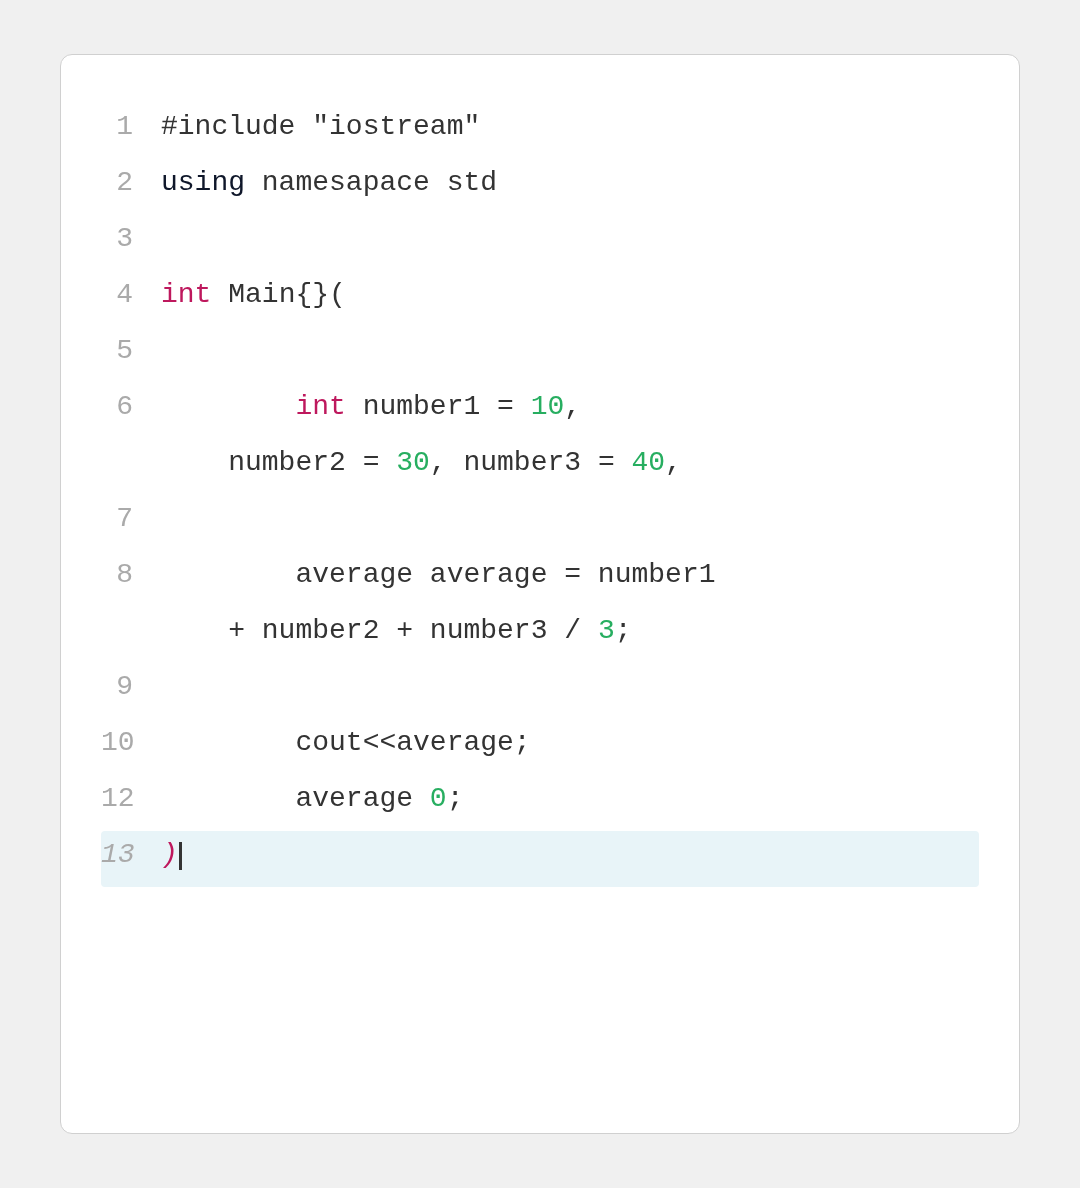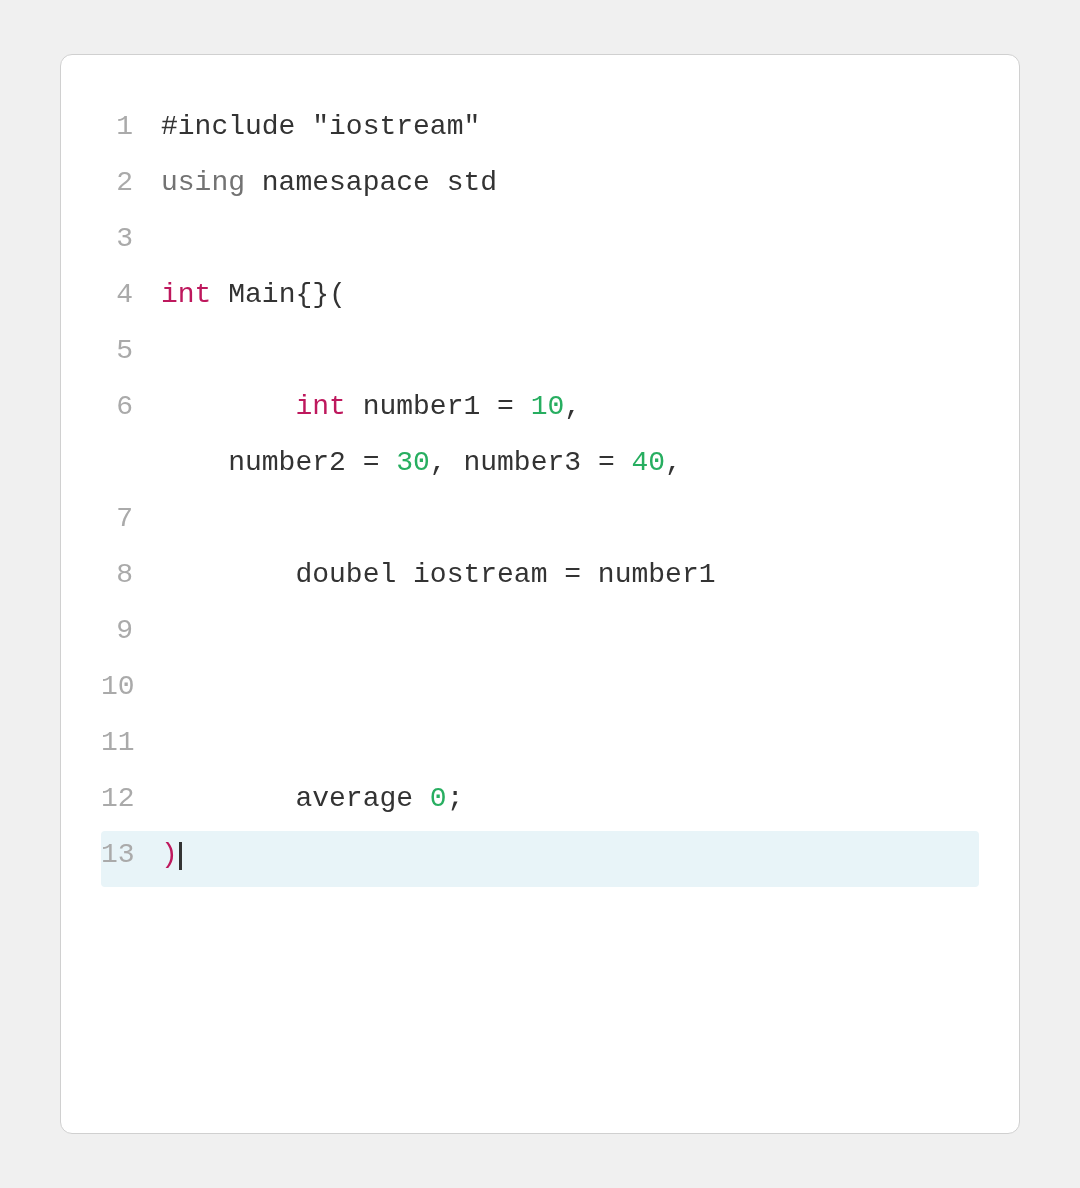--- a/index.html
+++ b/index.html
@@ -51,38 +51,39 @@
       line-height: 1.7;
       flex-shrink: 0;
     }
 
     .line-content {
       flex: 1;
       white-space: pre;
     }
 
     .keyword-purple {
-      color: #737373;
+      color: #0f172a;
     }
 
     .keyword-green {
       color: #be185d;
     }
 
     .number-green {
       color: #27ae60;
     }
 
     .plain {
       color: #333333;
     }
 
     .line-highlighted {
       background: #e8f4f8;
       border-radius: 4px;
+      font-style: italic;
     }
 
     .cursor {
       display: inline-block;
       width: 3px;
       height: 1em;
       background: #333;
       vertical-align: text-bottom;
       margin-left: 1px;
     }
@@ -128,37 +129,38 @@
       <span class="line-content"><span class="plain">    number2 = </span><span class="number-green">30</span><span class="plain">, number3 = </span><span class="number-green">40</span><span class="plain">,</span></span>
     </div>
 
     <div class="line">
       <span class="line-number">7</span>
       <span class="line-content"> </span>
     </div>
 
     <div class="line">
       <span class="line-number">8</span>
-      <span class="line-content plain">        doubel iostream = number1</span>
+      <span class="line-content plain">        average average = number1</span>
     </div>
 
+    <div class="line">
+      <span class="line-number"></span>
+      <span class="line-content"><span class="plain">    + number2 + number3 / </span><span class="number-green">3</span><span class="plain">;</span></span>
+    </div>
 
     <div class="line">
       <span class="line-number">9</span>
       <span class="line-content"> </span>
     </div>
 
     <div class="line">
       <span class="line-number">10</span>
+      <span class="line-content plain">        cout&lt;&lt;average;</span>
     </div>
 
-    <div class="line">
-      <span class="line-number">11</span>
-      <span class="line-content"> </span>
-    </div>
 
     <div class="line">
       <span class="line-number">12</span>
       <span class="line-content"><span class="plain">        average </span><span class="number-green">0</span><span class="plain">;</span></span>
     </div>
 
     <div class="line line-highlighted">
       <span class="line-number">13</span>
       <span class="line-content"><span class="keyword-green">)</span><span class="cursor"></span></span>
     </div>

